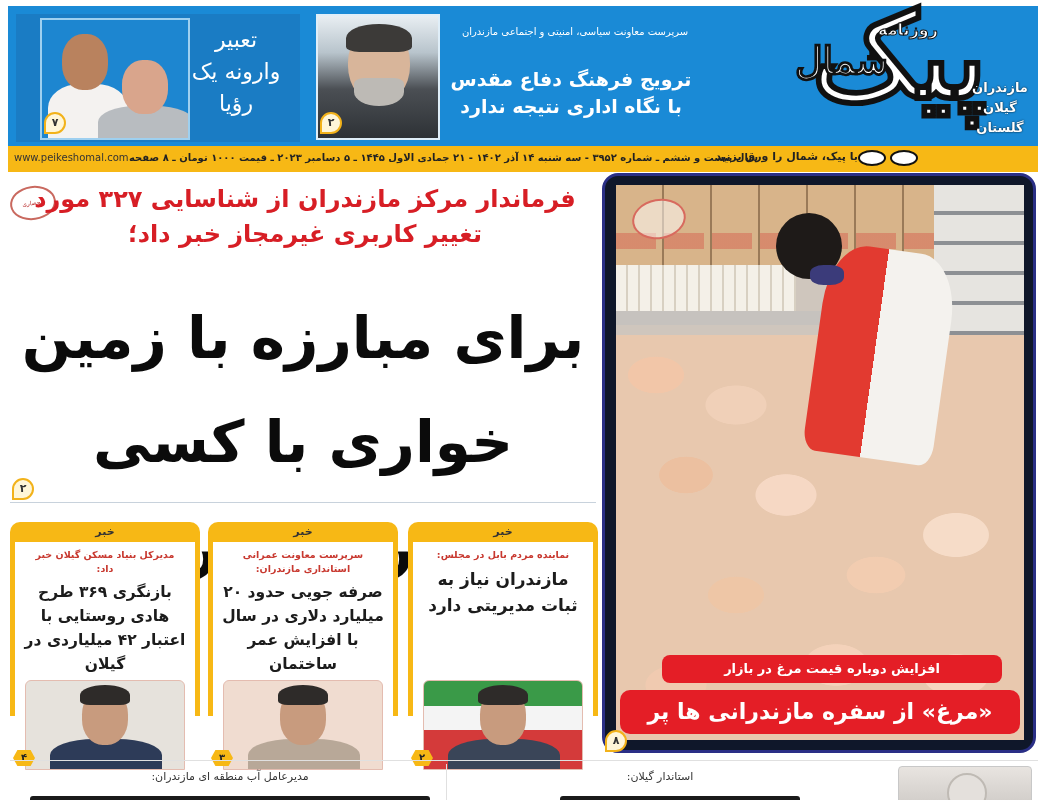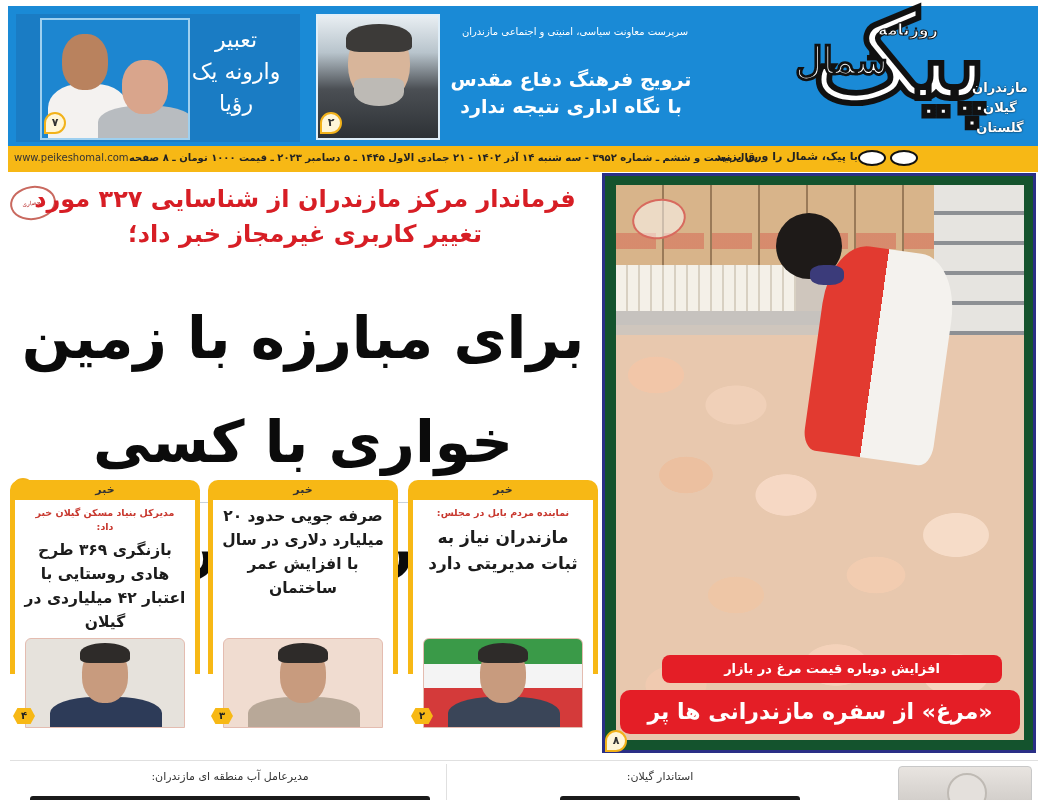--- a/index.html
+++ b/index.html
@@ -41,41 +41,41 @@
   .url { position: absolute; left: 6px; top: 146px; font-size: 10px; color: #333; }
   .dateline { position: absolute; left: 170px; top: 146px; width: 580px; font-size: 10px; font-weight: bold; color: #222; direction: rtl; white-space: nowrap; }
 
   
   .lead-kicker { position: absolute; left: 10px; top: 182px; width: 590px; font-size: 24px; font-weight: bold; color: #d71e25; text-align: center; direction: rtl; line-height: 1.45; }
   .stamp { position: absolute; left: 10px; top: 186px; width: 46px; height: 34px; border: 2px solid #c9695f; border-radius: 50%; font-size: 6px; color: #b33; text-align: center; line-height: 30px; transform: rotate(-8deg); }
   .headline { position: absolute; left: 8px; top: 286px; width: 590px; font-size: 58px; font-weight: bold; color: #0b0b0b; text-align: center; direction: rtl; line-height: 1.8; letter-spacing: -1px; }
   .rule { position: absolute; left: 10px; top: 502px; width: 586px; height: 1px; background: #c8d2dc; }
 
   
-  .card { position: absolute; top: 480px; width: 190px; height: 194px; background: #f7b815; border-radius: 10px 10px 0 0; padding: 0 5px; }
+  .card { position: absolute; top: 522px; width: 190px; height: 194px; background: #f7b815; border-radius: 10px 10px 0 0; padding: 0 5px; }
   .card .tag { height: 20px; font-size: 11px; font-weight: bold; color: #333; text-align: center; line-height: 20px; }
   .card .body { position: relative; background: #fff; height: 228px; }
   .card .kicker { padding: 6px 16px 0; font-size: 9.5px; font-weight: bold; color: #c8382f; text-align: center; direction: rtl; line-height: 1.45; }
   .card .title { padding: 4px 4px 0; font-size: 17px; font-weight: bold; color: #1c1c1c; text-align: center; direction: rtl; line-height: 1.55; }
   .card .photo { position: absolute; left: 10px; bottom: 0; width: 160px; height: 90px; border: 1px solid #e4bcb0; border-radius: 6px 6px 0 0; overflow: hidden; background: #ece6e0; }
   .card .photo .face { position: absolute; left: 56px; top: 8px; width: 46px; height: 56px; border-radius: 45%; background: #c89b7e; }
   .card .photo .hair { position: absolute; left: 54px; top: 4px; width: 50px; height: 20px; border-radius: 50% 50% 20% 20%; background: #2e2b29; }
   .card .photo .suit { position: absolute; left: 24px; top: 58px; width: 112px; height: 40px; border-radius: 40% 40% 0 0; background: #3a4558; }
   .card .diamond { position: absolute; left: -2px; bottom: 4px; width: 22px; height: 16px; background: #f7b815; clip-path: polygon(20% 0,80% 0,100% 50%,80% 100%,20% 100%,0 50%); font-size: 10px; font-weight: bold; color: #222; text-align: center; line-height: 16px; }
   .card-right { left: 408px; }
   .card-mid { left: 208px; }
   .card-left { left: 10px; }
   .card-right .photo { background: linear-gradient(180deg,#3a9a48 0%,#3a9a48 28%,#f4f4f4 28%,#f4f4f4 56%,#d43a3a 56%,#d43a3a 100%); }
   .card-mid .photo { background: #f0dcd0; }
   .card-mid .photo .suit { background: #b8a898; }
   .card-left .photo { background: #e6e2dc; }
   .card-left .photo .suit { background: #2d3b58; }
 
   
-  .photo-box { position: absolute; left: 602px; top: 173px; width: 434px; height: 580px; border: 3px solid #2a2f86; border-radius: 0; background: #14532d; }
+  .photo-box { position: absolute; left: 602px; top: 173px; width: 434px; height: 580px; border: 3px solid #2a2f86; border-radius: 16px; background: #0f172a; }
   .photo-inner { position: absolute; left: 11px; top: 9px; width: 408px; height: 555px; overflow: hidden; background: #cfc6bd; }
   .boxes { position: absolute; left: 0; top: 0; width: 320px; height: 90px; background: repeating-linear-gradient(90deg,#d8b48a 0,#d8b48a 46px,#9a7a58 46px,#9a7a58 48px); }
   .boxes::after { content: ""; position: absolute; left: 0; top: 48px; width: 100%; height: 16px; background: repeating-linear-gradient(90deg,#d6705a 0,#d6705a 40px,transparent 40px,transparent 48px); opacity: .6; }
   .shelves { position: absolute; right: 0; top: 0; width: 90px; height: 200px; background: repeating-linear-gradient(180deg,#e6e4e0 0,#e6e4e0 26px,#8d9094 26px,#8d9094 30px); }
   .eggs { position: absolute; left: 0; top: 80px; width: 180px; height: 46px; background: repeating-linear-gradient(90deg,#f4f0e8 0,#f4f0e8 10px,#d8d0c2 10px,#d8d0c2 12px); }
   .counter { position: absolute; left: 0; top: 126px; width: 320px; height: 14px; background: #c6c2be; }
   .worker-head { position: absolute; left: 160px; top: 28px; width: 66px; height: 66px; border-radius: 50%; background: #1e1a18; }
   .worker-mask { position: absolute; left: 194px; top: 80px; width: 34px; height: 20px; border-radius: 40%; background: #3b3b7a; }
   .worker-body { position: absolute; left: 200px; top: 64px; width: 130px; height: 210px; border-radius: 30% 30% 10% 10%; background: linear-gradient(90deg,#e23a30 0%,#e23a30 45%,#f4f2ee 45%); transform: rotate(8deg); }
   .chicken-pile { position: absolute; left: 0; top: 150px; width: 408px; height: 410px; background:
@@ -170,20 +170,21 @@
         <div class="face"></div>
         <div class="hair"></div>
       </div>
     <div class="diamond">۲</div>
   </div>
 </div>
 
 <div class="card card-mid">
   <div class="tag">خبر</div>
   <div class="body">
+    <div class="kicker">سرپرست معاونت عمرانی استانداری مازندران:</div>
     <div class="title" style="font-size:15.5px;">صرفه جویی حدود ۲۰ میلیارد دلاری در سال با افزایش عمر ساختمان</div>
     <div class="photo">
         <div class="suit"></div>
         <div class="face"></div>
         <div class="hair"></div>
       </div>
     <div class="diamond">۳</div>
   </div>
 </div>
 

